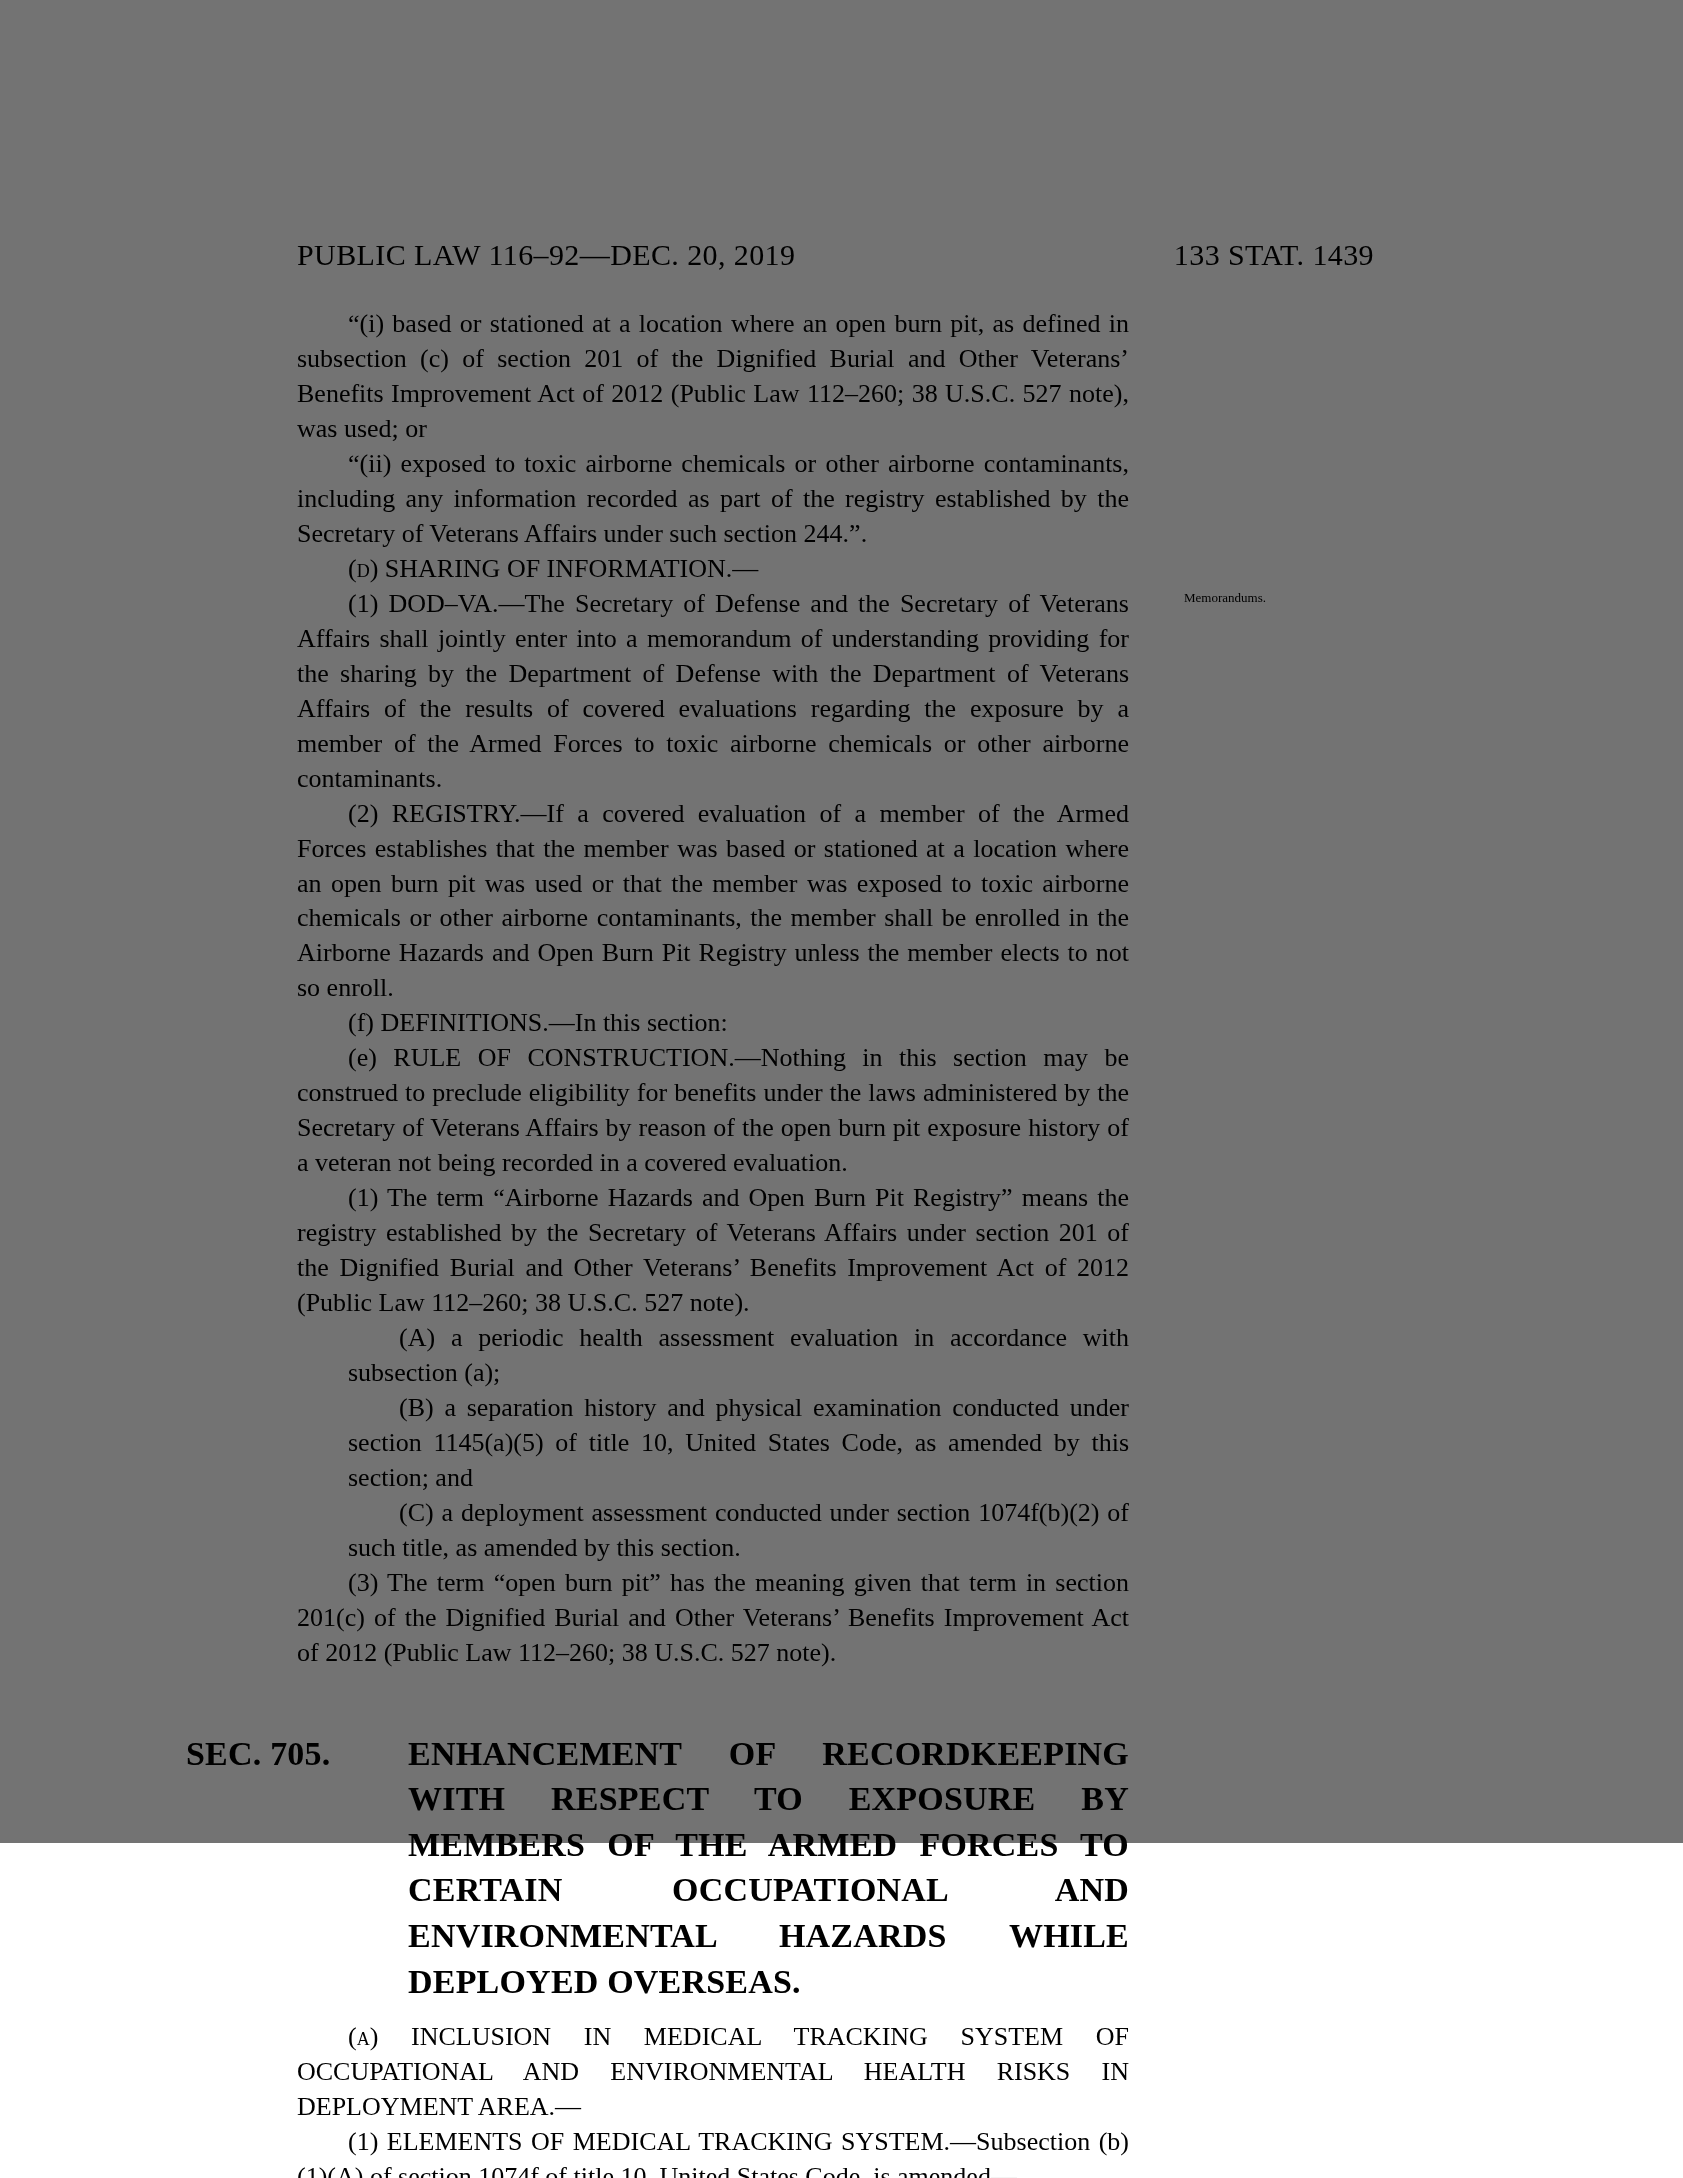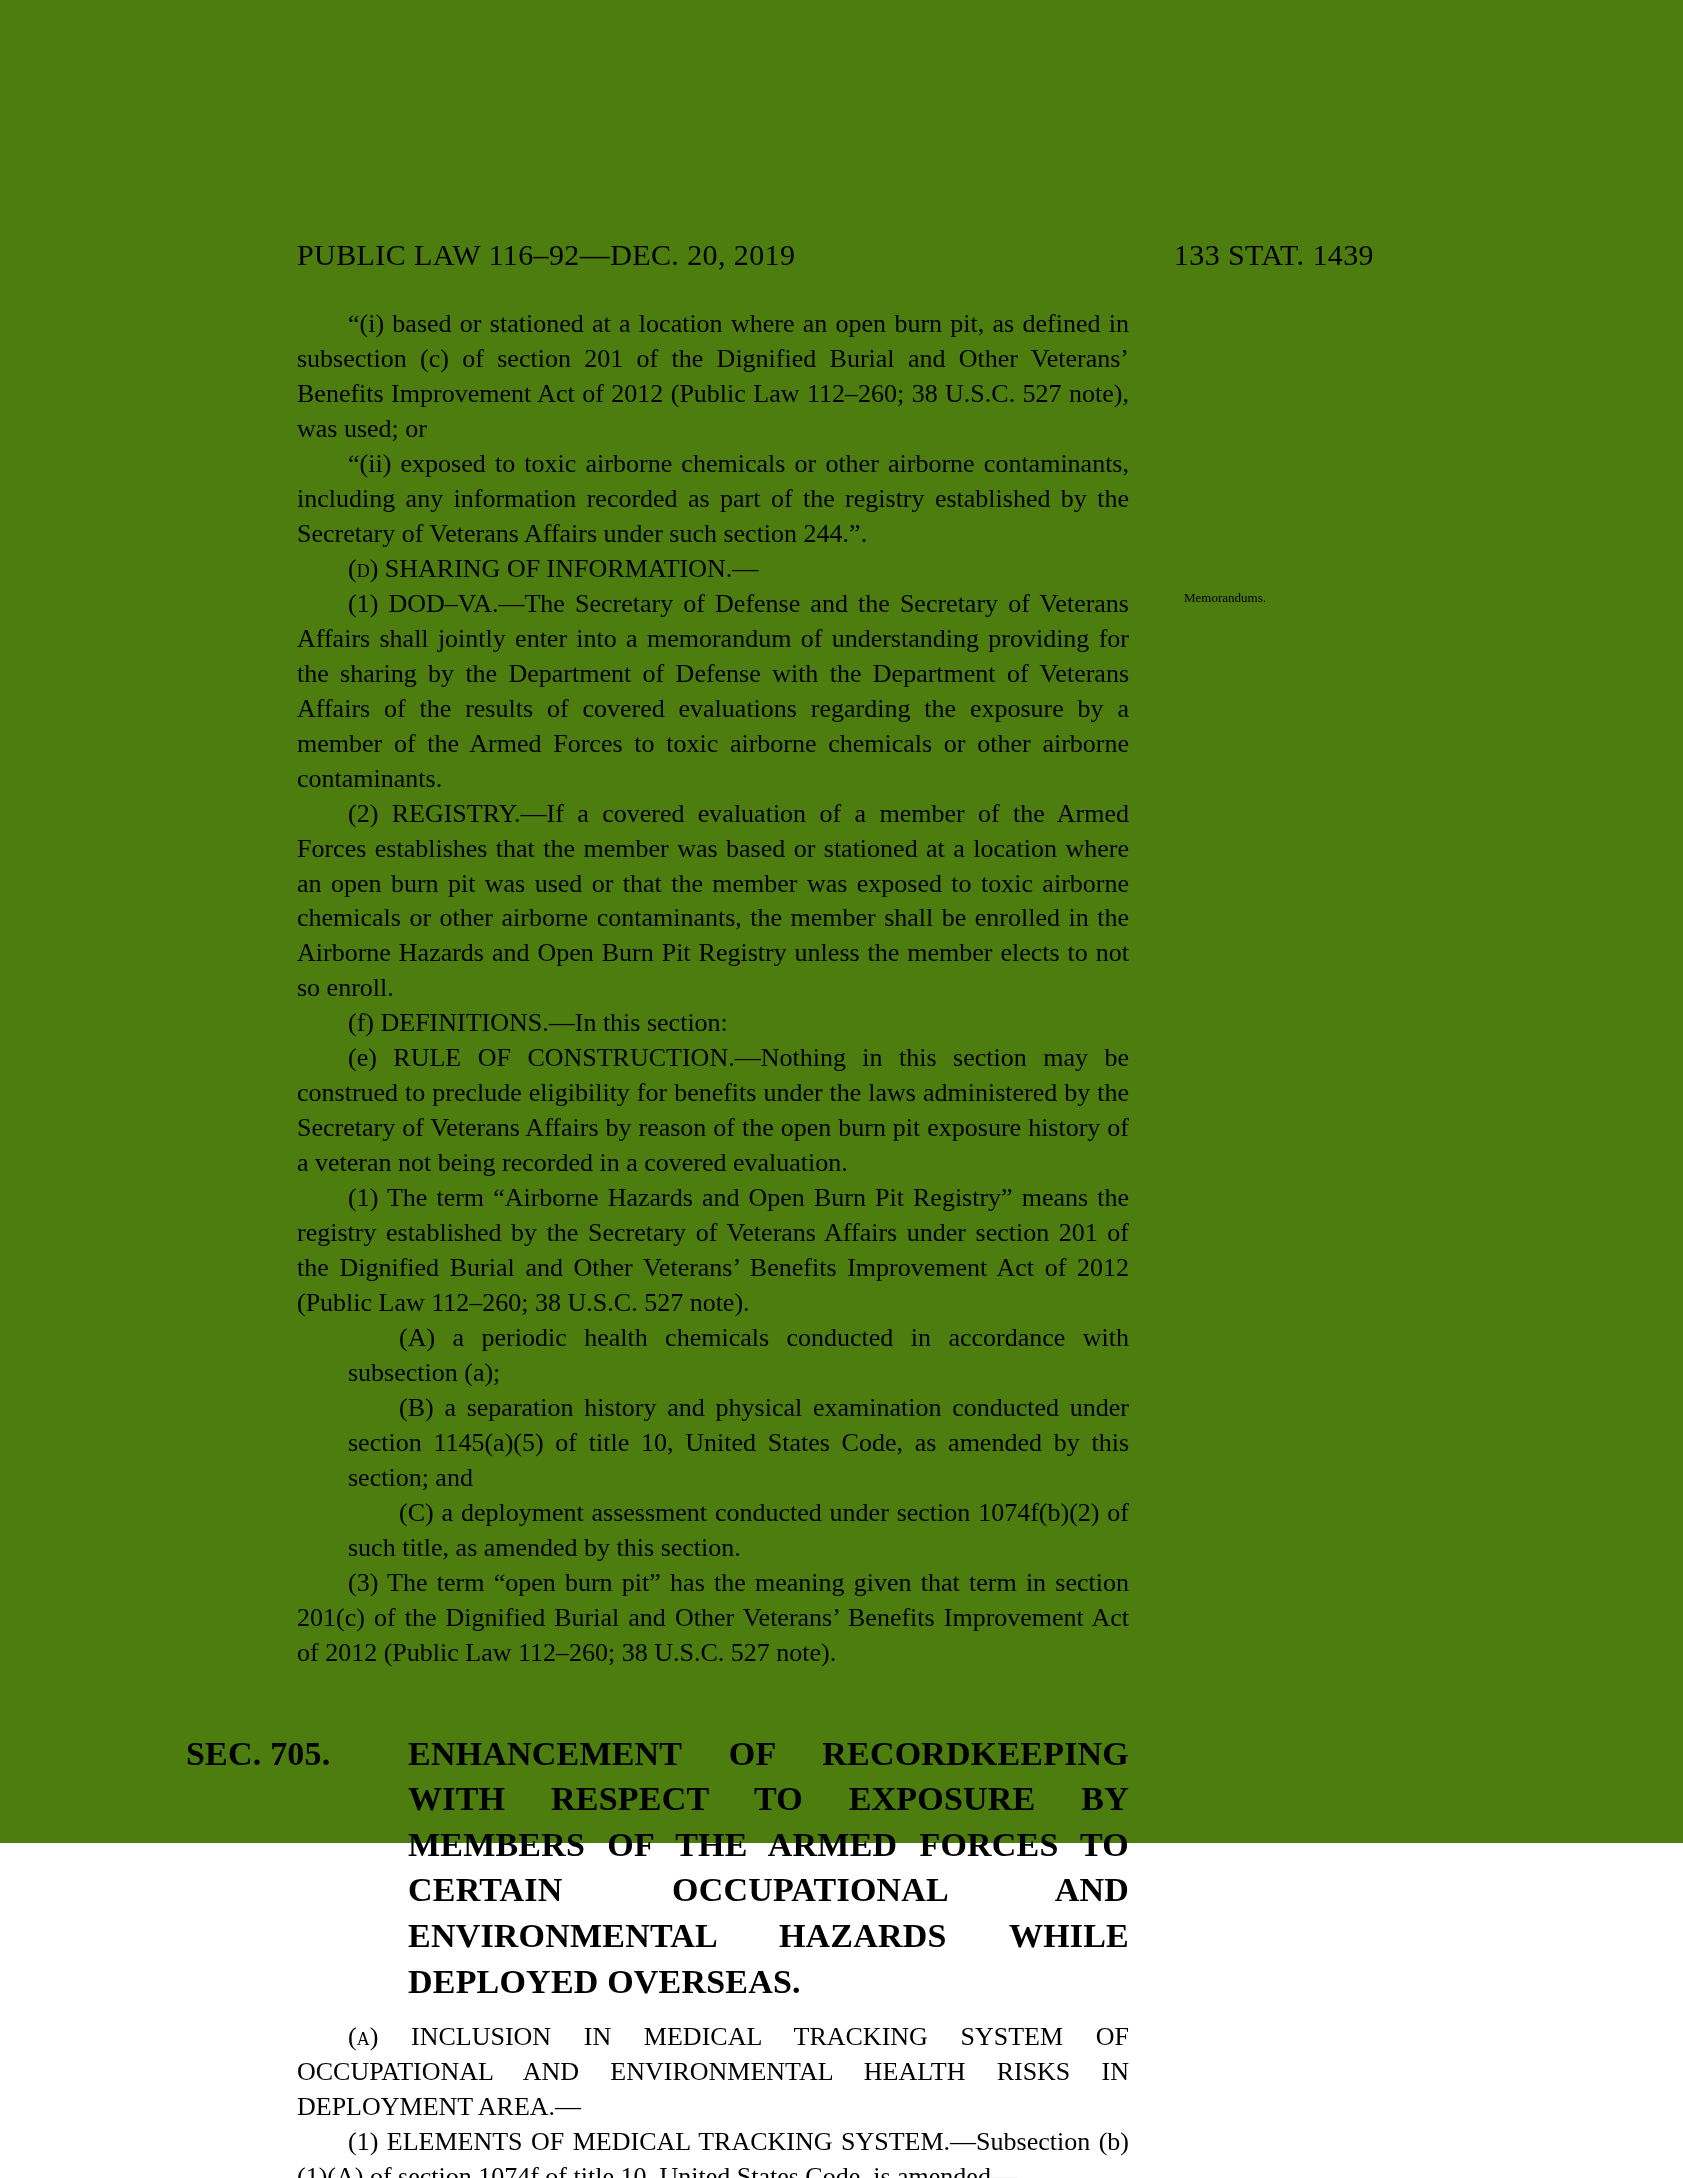--- a/index.html
+++ b/index.html
@@ -13,21 +13,21 @@
     font-family: "Liberation Serif", serif;
     color: #000000;
     position: relative;
   }
   .page {
     position: absolute;
     left: 0;
     top: 0;
     width: 1683px;
     height: 1843px;
-    background: #4d7c0f;
+    background: #737373;
   }
   .header {
     position: absolute;
     left: 297px;
     top: 238px;
     width: 1099px;
     display: flex;
     justify-content: space-between;
     align-items: baseline;
     font-size: 30px;
@@ -105,21 +105,21 @@
   <div class="body-col">
 
     <p class="p">“(i) based or stationed at a location where an open burn pit, as defined in subsection (c) of section 201 of the Dignified Burial and Other Veterans’ Benefits Improvement Act of 2012 (Public Law 112–260; 38 U.S.C. 527 note), was used; or</p>
     <p class="p">“(ii) exposed to toxic airborne chemicals or other airborne contaminants, including any information recorded as part of the registry established by the Secretary of Veterans Affairs under such section 244.”.</p>
     <p class="p sc">(d) SHARING OF INFORMATION.—</p>
     <p class="p">(1) DOD–VA.—The Secretary of Defense and the Secretary of Veterans Affairs shall jointly enter into a memorandum of understanding providing for the sharing by the Department of Defense with the Department of Veterans Affairs of the results of covered evaluations regarding the exposure by a member of the Armed Forces to toxic airborne chemicals or other airborne contaminants.</p>
     <p class="p">(2) REGISTRY.—If a covered evaluation of a member of the Armed Forces establishes that the member was based or stationed at a location where an open burn pit was used or that the member was exposed to toxic airborne chemicals or other airborne contaminants, the member shall be enrolled in the Airborne Hazards and Open Burn Pit Registry unless the member elects to not so enroll.</p>
     <p class="p">(f) DEFINITIONS.—In this section:</p>
     <p class="p noindent" style="text-indent:51px;">(e) RULE OF CONSTRUCTION.—Nothing in this section may be construed to preclude eligibility for benefits under the laws administered by the Secretary of Veterans Affairs by reason of the open burn pit exposure history of a veteran not being recorded in a covered evaluation.</p>
     <p class="p">(1) The term “Airborne Hazards and Open Burn Pit Registry” means the registry established by the Secretary of Veterans Affairs under section 201 of the Dignified Burial and Other Veterans’ Benefits Improvement Act of 2012 (Public Law 112–260; 38 U.S.C. 527 note).</p>
-    <p class="p ind2">(A) a periodic health chemicals conducted in accordance with subsection (a);</p>
+    <p class="p ind2">(A) a periodic health assessment evaluation in accordance with subsection (a);</p>
     <p class="p ind2">(B) a separation history and physical examination conducted under section 1145(a)(5) of title 10, United States Code, as amended by this section; and</p>
     <p class="p ind2">(C) a deployment assessment conducted under section 1074f(b)(2) of such title, as amended by this section.</p>
     <p class="p">(3) The term “open burn pit” has the meaning given that term in section 201(c) of the Dignified Burial and Other Veterans’ Benefits Improvement Act of 2012 (Public Law 112–260; 38 U.S.C. 527 note).</p>
 
     <div class="gap-md"></div>
 
     <div class="sec-head" style="margin-left:111px; text-indent:-111px;">
       <span class="sec-num" style="width:111px; display:inline-block; margin-left:0;">SEC. 705.</span><span>ENHANCEMENT OF RECORDKEEPING WITH RESPECT TO EXPOSURE BY MEMBERS OF THE ARMED FORCES TO CERTAIN OCCUPATIONAL AND ENVIRONMENTAL HAZARDS WHILE DEPLOYED OVERSEAS.</span>
     </div>
 

